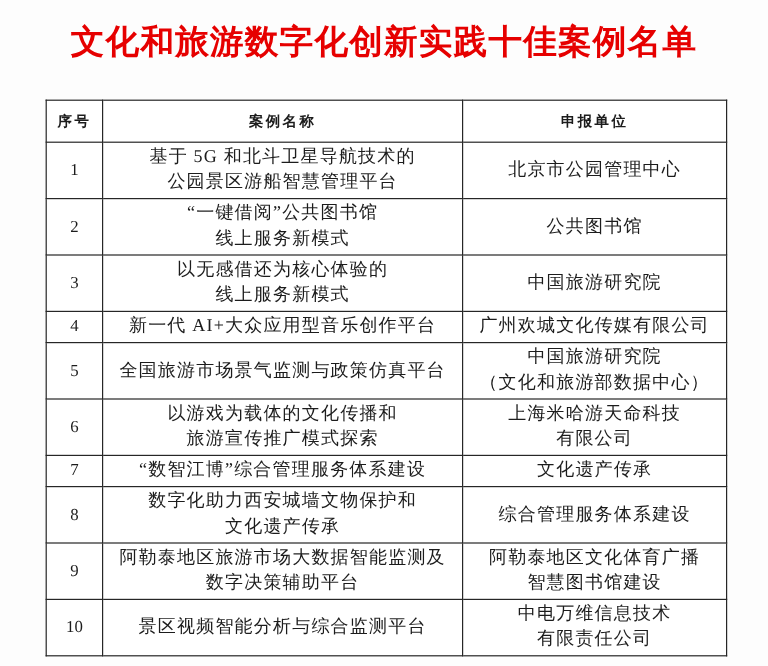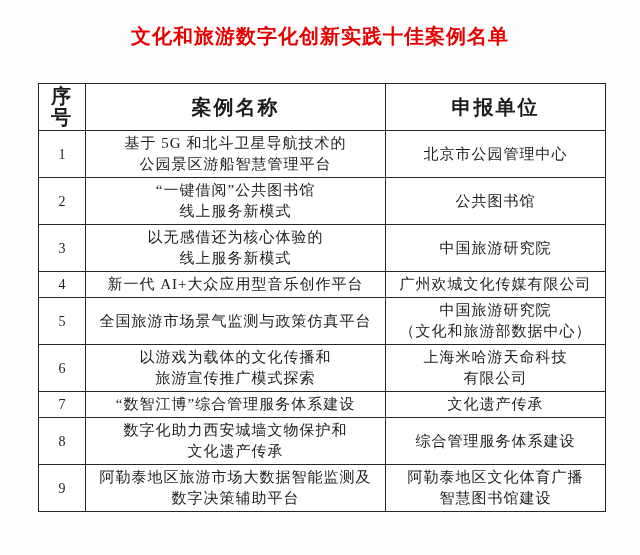--- a/index.html
+++ b/index.html
@@ -10,21 +10,21 @@
   body {
     width: 640px;
     height: 555px;
     overflow: hidden;
     font-family: "Liberation Serif", "DejaVu Serif", serif;
     color: #1c1c1c;
   }
   .doc-title {
     margin: 20px 10px 0 10px;
     text-align: center;
-    font-size: 20px;
+    font-size: 28px;
     line-height: 32px;
     font-weight: bold;
     letter-spacing: 1px;
   }
   table.case-table {
     border-collapse: collapse;
     table-layout: fixed;
     margin: 31px 0 0 38px;
     width: 567px;
     background: #ffffff;
@@ -37,21 +37,21 @@
     text-align: center;
     vertical-align: middle;
     white-space: pre-line;
     font-size: 15px;
     line-height: 21px;
     padding: 2px 2px;
     overflow: hidden;
   }
   .case-table th {
     height: 30px;
-    font-size: 20px;
+    font-size: 12px;
     font-weight: bold;
     letter-spacing: 2px;
   }
   .case-table td.c-no {
     font-size: 14px;
     letter-spacing: 0;
   }
   .case-table td.c-name,
   .case-table td.c-unit {
     letter-spacing: 1px;
@@ -123,14 +123,20 @@
 文化遗产传承</td>
       <td class="c-unit">综合管理服务体系建设</td>
     </tr>
     <tr>
       <td class="c-no">9</td>
       <td class="c-name">阿勒泰地区旅游市场大数据智能监测及
 数字决策辅助平台</td>
       <td class="c-unit">阿勒泰地区文化体育广播
 智慧图书馆建设</td>
     </tr>
+    <tr>
+      <td class="c-no">10</td>
+      <td class="c-name">景区视频智能分析与综合监测平台</td>
+      <td class="c-unit">中电万维信息技术
+有限责任公司</td>
+    </tr>
   </tbody>
 </table>
 
 </body></html>

